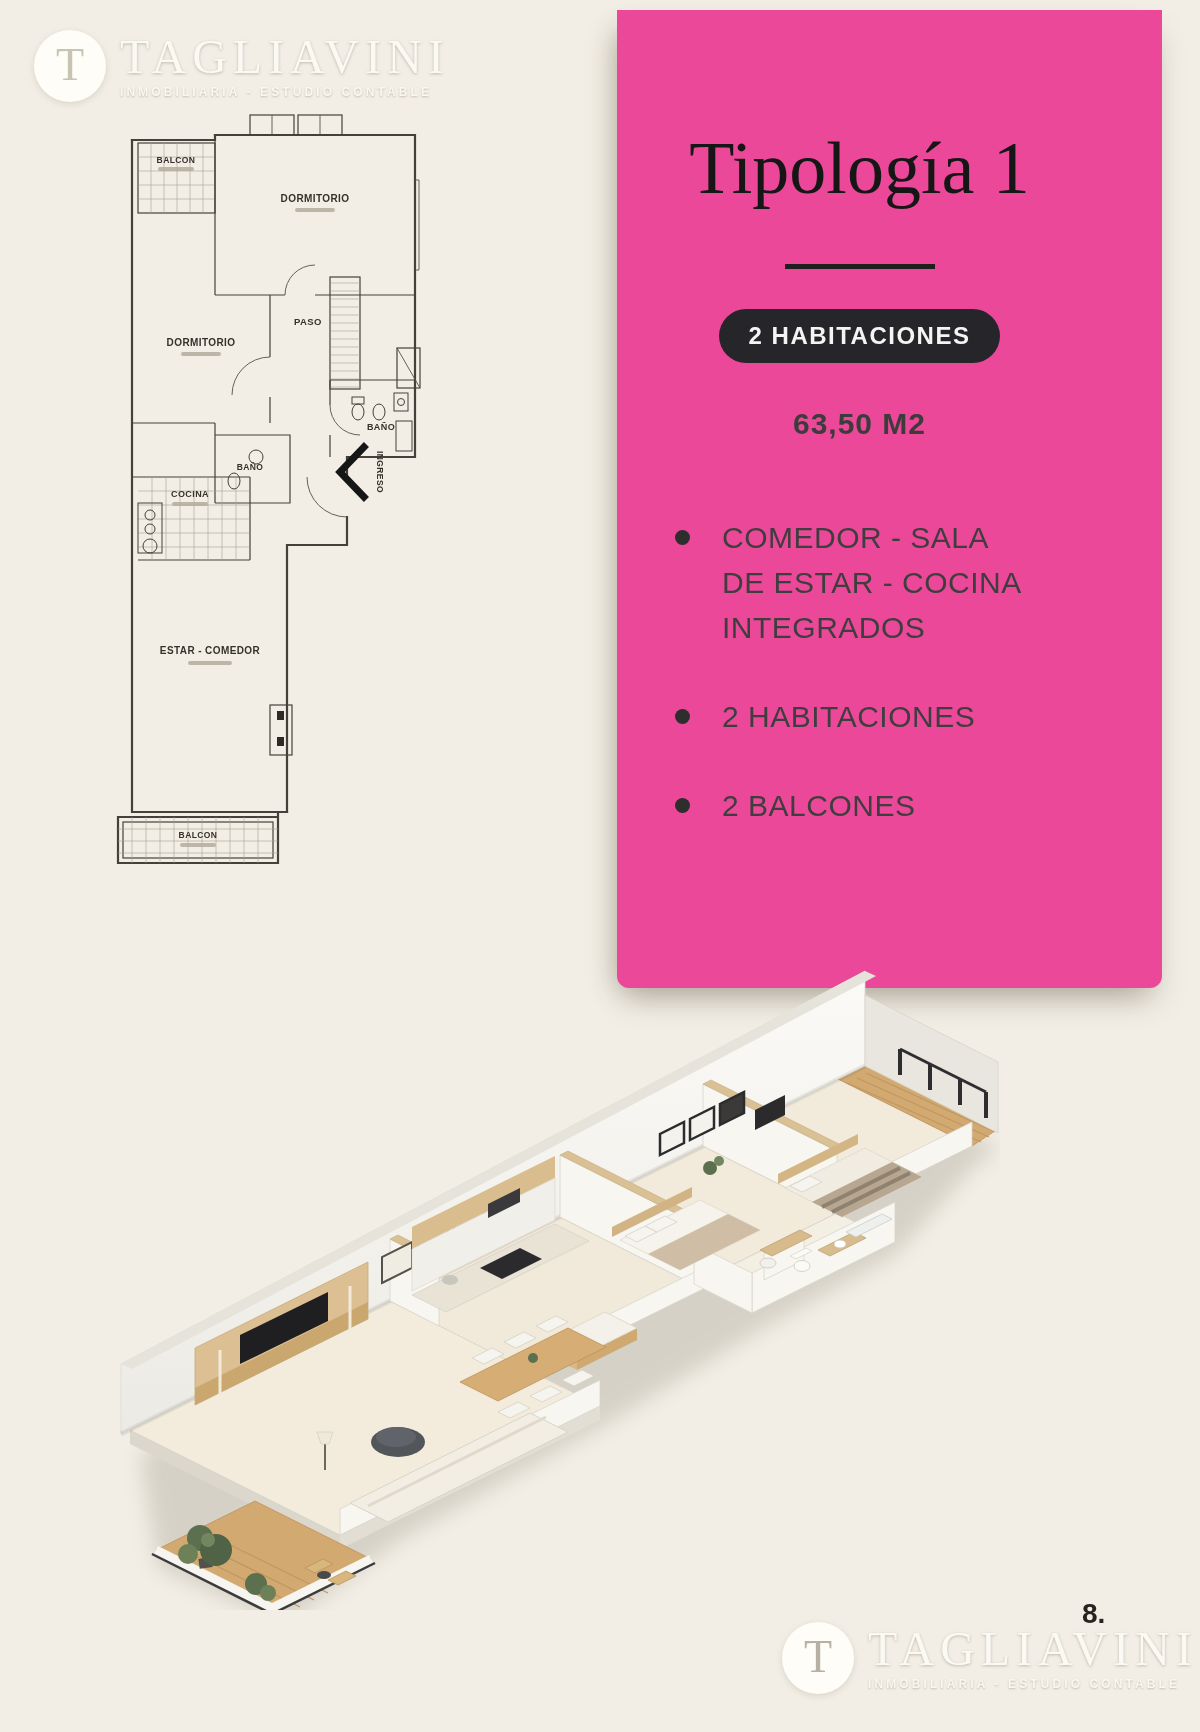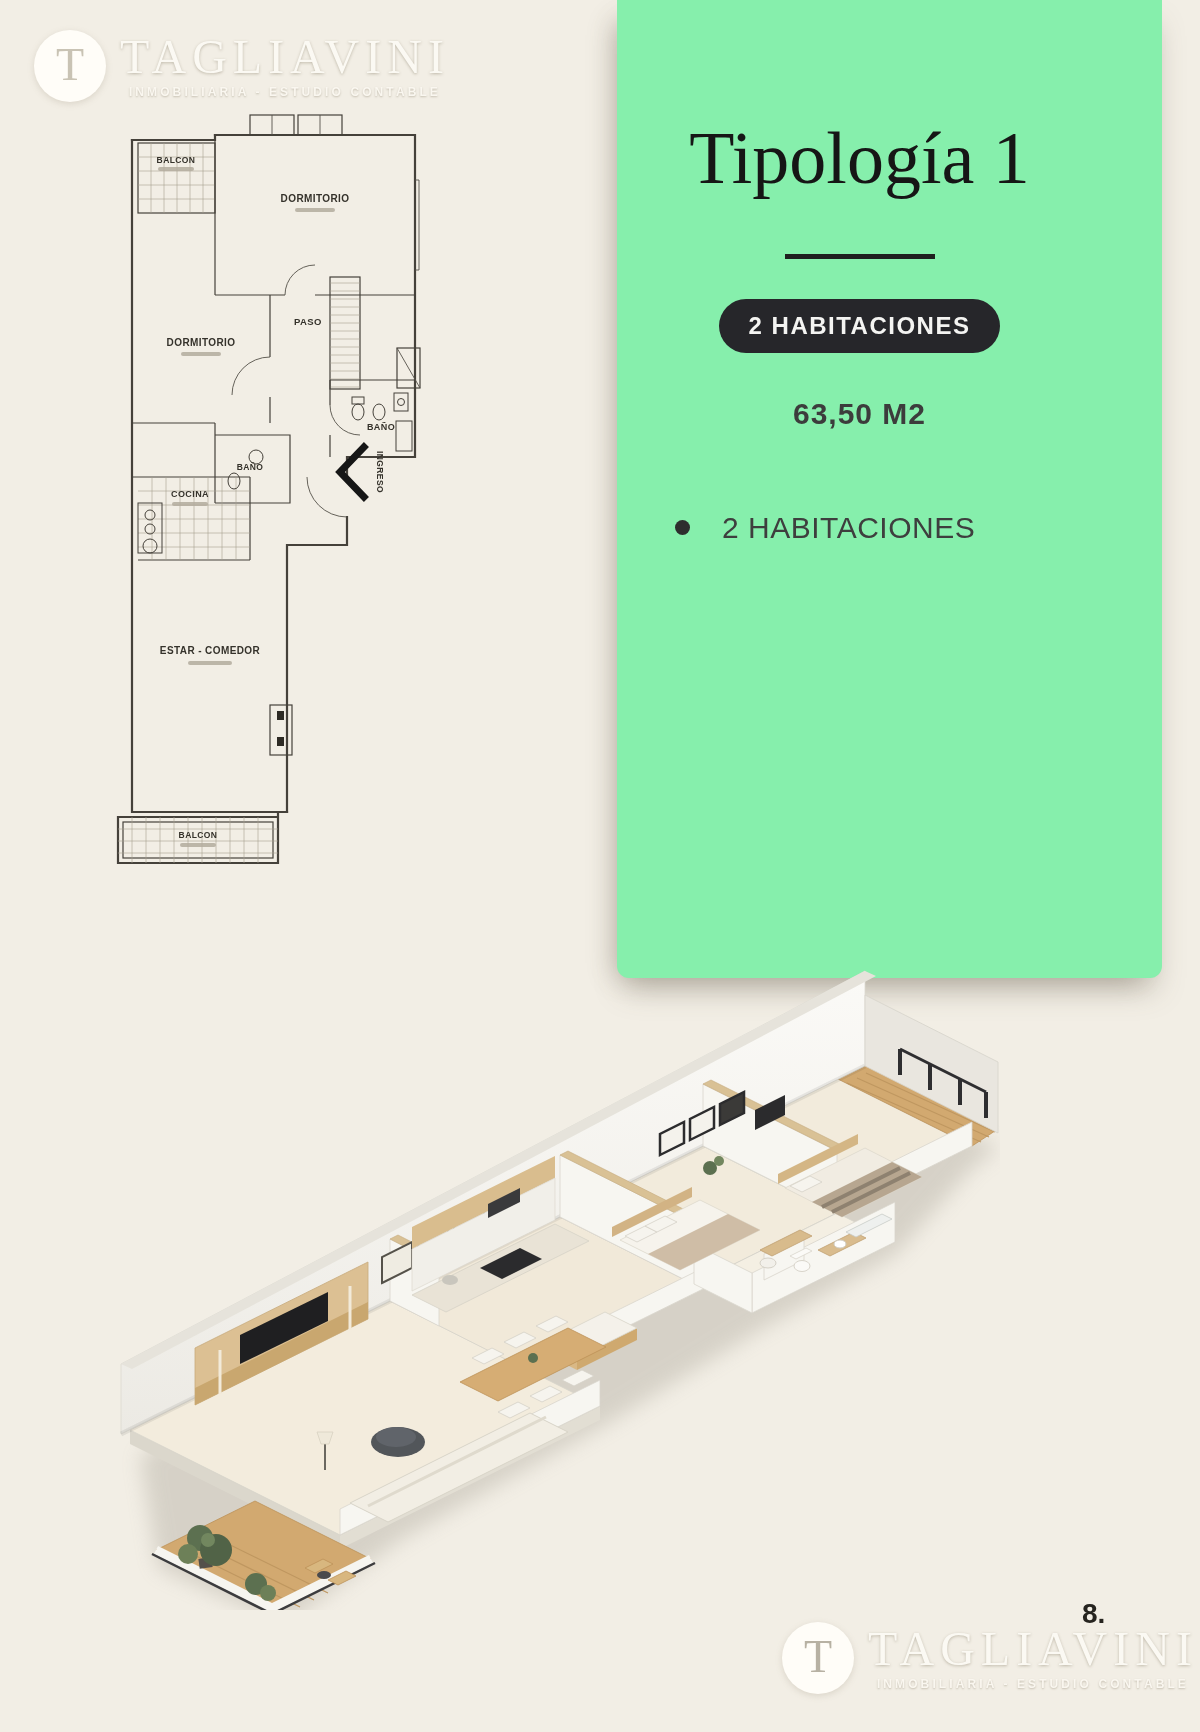--- a/index.html
+++ b/index.html
@@ -21,21 +21,21 @@
   }
   .logo-textcol{margin-left:14px;}
   .logo-name{
     font-family:"Liberation Serif", serif;font-size:48px;line-height:1;
     color:#fbf9f3;letter-spacing:6px;white-space:nowrap;
     text-shadow:0 1px 3px rgba(125,115,92,.45);
     text-align:right;
   }
   .logo-tagline{
     margin-top:4px;font-size:12px;font-weight:600;letter-spacing:3.1px;
-    color:#faf7f0;white-space:nowrap;text-shadow:0 1px 2px rgba(125,115,92,.4);text-align:center;
+    color:#faf7f0;white-space:nowrap;text-shadow:0 1px 2px rgba(125,115,92,.4);
   }
   .logo-top{left:34px;top:30px;}
   .logo-bottom{left:782px;top:1622px;}
   .logo-bottom .logo-initial{color:#b7b1a3;}
 
   
   .floorplan{position:absolute;left:110px;top:105px;width:340px;height:770px;}
   .fp-wall{stroke:#45413a;stroke-width:2.2;fill:none;stroke-linecap:square;}
   .fp-inner{stroke:#45413a;stroke-width:1.2;fill:none;}
   .fp-thin{stroke:#55514a;stroke-width:.9;fill:none;}
@@ -43,22 +43,22 @@
   .fp-label{
     font-family:"Liberation Sans", sans-serif;font-weight:bold;fill:#35322b;
     text-anchor:middle;letter-spacing:.4px;
   }
   .fp-dim{fill:#b3ac9d;opacity:.85;}
   .fp-fix{stroke:#45413a;stroke-width:1;fill:none;}
   .fp-arrow{stroke:#161616;stroke-width:7;fill:none;stroke-linecap:square;}
 
   
   .card{
-    position:absolute;left:617px;top:0;width:545px;height:978px;
-    background:#86efac;border-radius:0 0 12px 12px;
+    position:absolute;left:617px;top:10px;width:545px;height:978px;
+    background:#ec4899;border-radius:0 0 12px 12px;
     box-shadow:-14px 10px 26px -12px rgba(95,86,68,.30),0 18px 30px -8px rgba(95,86,68,.35);
     box-sizing:border-box;padding:120px 60px 12px 0;text-align:center;
   }
   .card-title{
     margin:0;font-family:"Liberation Serif", serif;font-weight:500;
     font-size:74px;line-height:1.05;color:#161616;letter-spacing:0;
   }
   .card-divider{width:150px;height:5px;background:#1f1f1f;margin:56px auto 0;}
   .card-badge{
     display:inline-block;margin-top:40px;background:#26262a;color:#f4f4f2;
@@ -207,21 +207,29 @@
   <aside class="card">
     <h1 class="card-title">Tipología 1</h1>
     <div class="card-divider"></div>
     <div>
       <span class="card-badge">2 HABITACIONES</span>
     </div>
     <div class="card-area">63,50 M2</div>
     <ul class="features">
       <li>
         <span class="feature-dot"></span>
+        <span class="feature-text">COMEDOR - SALA DE ESTAR - COCINA INTEGRADOS</span>
+      </li>
+      <li>
+        <span class="feature-dot"></span>
         <span class="feature-text">2 HABITACIONES</span>
+      </li>
+      <li>
+        <span class="feature-dot"></span>
+        <span class="feature-text">2 BALCONES</span>
       </li>
     </ul>
   </aside>
 
   <svg class="render3d" viewBox="0 0 900 660">
     <defs>
       <filter id="soft" x="-30%" y="-30%" width="160%" height="160%">
         <feGaussianBlur stdDeviation="10"></feGaussianBlur>
       </filter>
       <linearGradient id="wallGrad" x1="0" y1="0" x2="0" y2="1">

